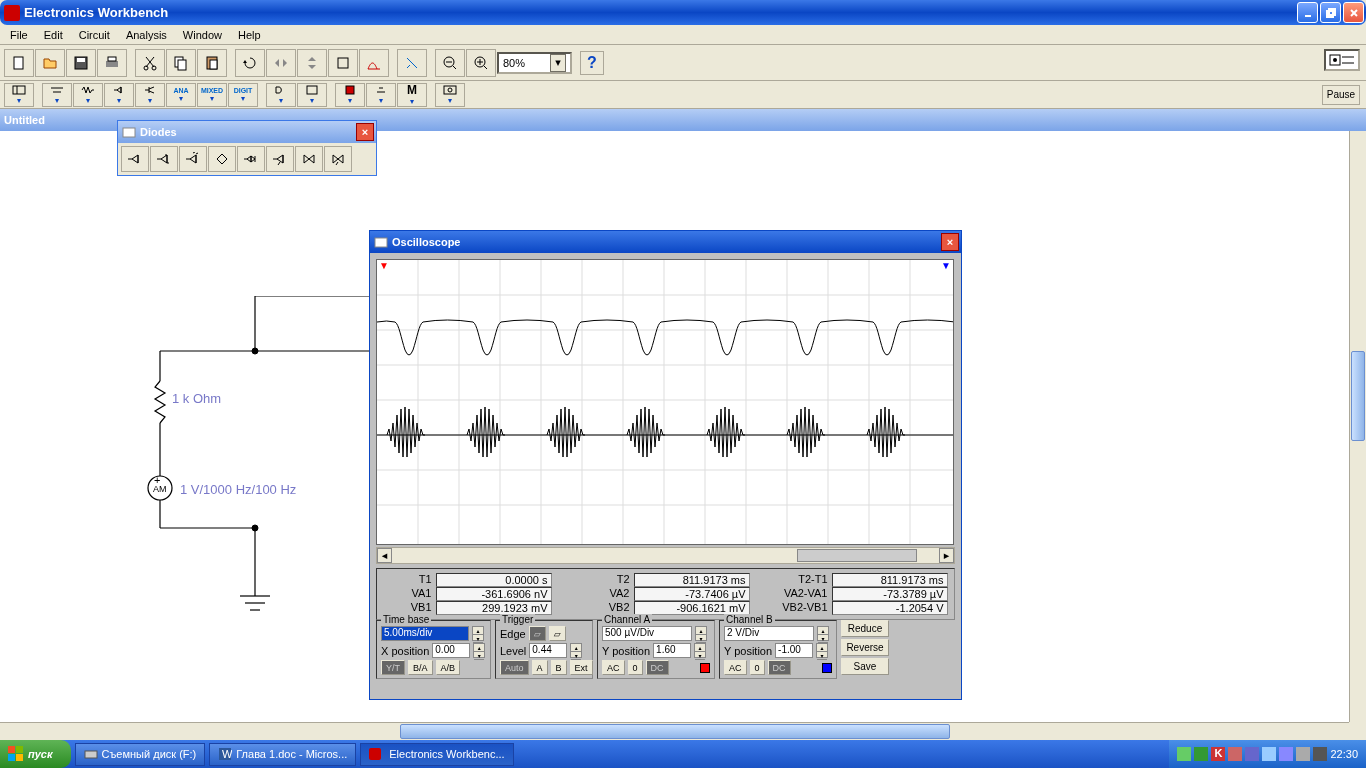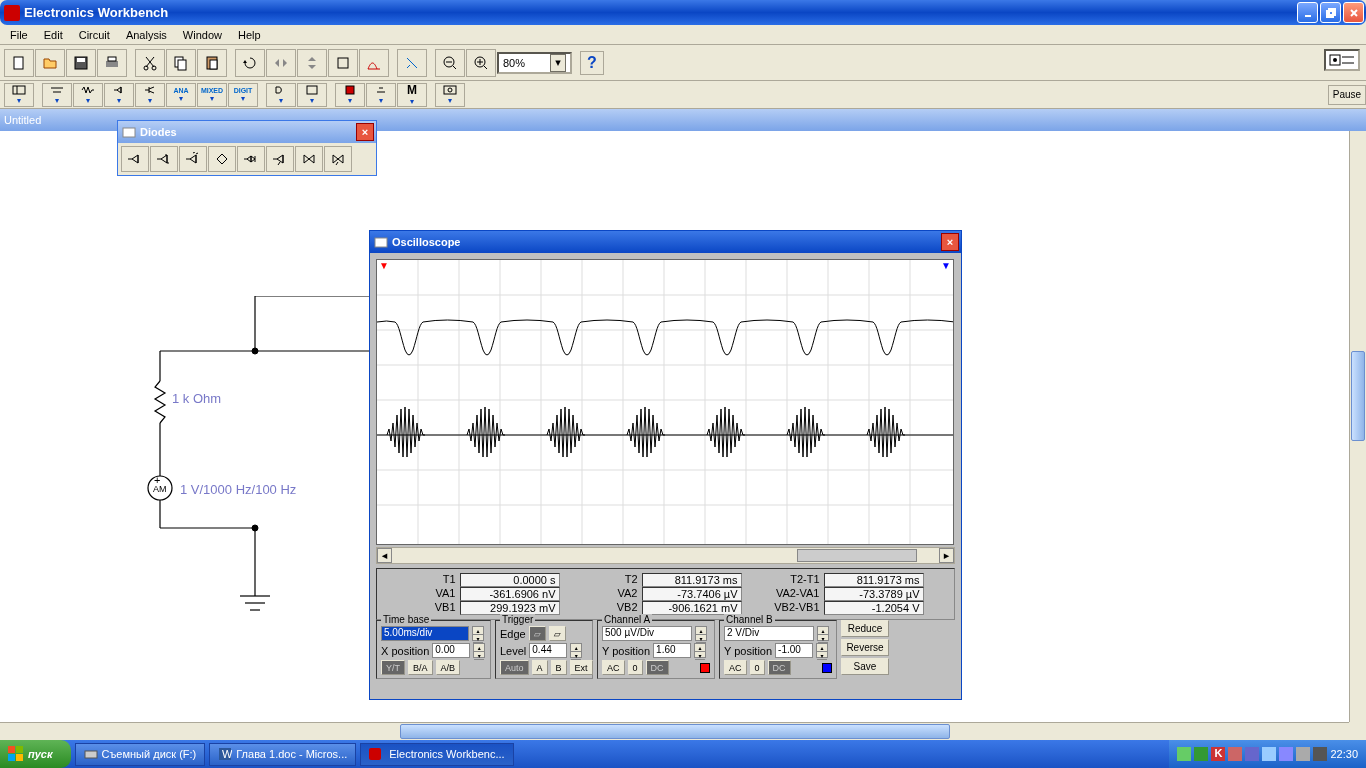--- a/index.html
+++ b/index.html
@@ -21,23 +21,23 @@
 .tb-btn { width: 30px; height: 28px; border: 1px solid #aca899; background: #ece9d8; display: flex; align-items: center; justify-content: center; cursor: pointer; }
 .tb-sep { width: 6px; }
 .zoom-combo { height: 22px; border: 2px inset #aca899; background: white; padding: 0 4px; width: 75px; display: flex; align-items: center; justify-content: space-between; }
 .zoom-arrow { width: 16px; height: 18px; background: #ece9d8; border: 1px solid #716f64; display: flex; align-items: center; justify-content: center; }
 .help-btn { width: 24px; height: 24px; border: 1px solid #aca899; background: #ece9d8; display: flex; align-items: center; justify-content: center; font-size: 16px; font-weight: bold; color: #0a46c4; }
 .io-indicator { position: absolute; right: 6px; top: 4px; width: 36px; height: 22px; border: 2px inset #aca899; background: white; display: flex; align-items: center; justify-content: center; font-size: 9px; }
 
 .comp-toolbar { height: 28px; background: #ece9d8; border-bottom: 1px solid #aca899; display: flex; align-items: center; padding: 1px 4px; gap: 1px; position: relative; }
 .comp-btn { width: 30px; height: 24px; border: 1px solid #aca899; background: #ece9d8; display: flex; flex-direction: column; align-items: center; justify-content: center; cursor: pointer; font-size: 7px; }
 .comp-btn .drop { font-size: 8px; color: #0a46c4; }
-.pause-btn { position: absolute; right: 0; width: 38px; height: 20px; border: 1px solid #aca899; background: #ece9d8; font-size: 10px; }
-
-.doc-titlebar { height: 22px; background: linear-gradient(to bottom, #b4cdf5, #7ba4e8); display: flex; align-items: center; padding-left: 4px; color: white; font-weight: normal; font-size: 12px; }
+.pause-btn { position: absolute; right: 6px; width: 38px; height: 20px; border: 1px solid #aca899; background: #ece9d8; font-size: 10px; }
+
+.doc-titlebar { height: 22px; background: linear-gradient(to bottom, #b4cdf5, #7ba4e8); display: flex; align-items: center; padding-left: 4px; color: white; font-weight: bold; font-size: 12px; }
 
 .workspace { position: absolute; top: 131px; left: 0; right: 0; bottom: 46px; background: white; overflow: hidden; }
 .scroll-v { position: absolute; right: 0; top: 131px; bottom: 46px; width: 17px; background: #ece9d8; border-left: 1px solid #aca899; }
 .scroll-v-thumb { position: absolute; top: 220px; left: 1px; right: 1px; height: 90px; background: linear-gradient(to right, #cae1ff, #8fb4e8); border: 1px solid #6b8fd0; border-radius: 2px; }
 .scroll-h { position: absolute; bottom: 28px; left: 0; right: 17px; height: 18px; background: #ece9d8; border-top: 1px solid #aca899; }
 .scroll-h-thumb { position: absolute; left: 400px; width: 550px; top: 1px; bottom: 1px; background: linear-gradient(to bottom, #cae1ff, #8fb4e8); border: 1px solid #6b8fd0; border-radius: 2px; }
 
 .diodes-palette { position: absolute; top: 120px; left: 117px; width: 260px; border: 1px solid #3b78e7; background: #ece9d8; z-index: 10; }
 .diodes-title { height: 22px; background: linear-gradient(to bottom, #b4cdf5, #7ba4e8); display: flex; align-items: center; padding-left: 4px; color: white; font-weight: bold; font-size: 12px; }
 .diodes-title .close-x { margin-left: auto; margin-right: 2px; width: 18px; height: 18px; background: #e8563f; border: 1px solid #900; color: white; display: flex; align-items: center; justify-content: center; cursor: pointer; font-weight: bold; }
@@ -61,21 +61,21 @@
 .scope-marker.red { color: red; left: 2px; }
 .scope-marker.blue { color: blue; right: 2px; }
 .scope-hscroll { height: 17px; background: #ece9d8; border: 1px solid #aca899; margin-top: 2px; display: flex; align-items: center; position: relative; }
 .scope-hscroll-thumb { position: absolute; left: 420px; width: 120px; height: 13px; top: 1px; background: #ccc; border: 1px solid #888; }
 .scope-hscroll-btn { width: 15px; height: 15px; background: #ece9d8; border: 1px solid #888; display: flex; align-items: center; justify-content: center; }
 
 .scope-readout { margin-top: 4px; border: 1px inset #888; background: #c0c0c0; padding: 4px; }
 .readout-row { display: flex; gap: 30px; justify-content: center; }
 .readout-grp { display: flex; font-family: 'Courier New', monospace; font-size: 11px; }
 .readout-lbl { width: 52px; text-align: right; padding-right: 4px; }
-.readout-val { width: 100px; text-align: right; background: whitesmoke; border: 1px inset #888; padding: 0 3px; }
+.readout-val { width: 116px; text-align: right; background: whitesmoke; border: 1px inset #888; padding: 0 3px; }
 
 .scope-controls { display: flex; gap: 4px; }
 .ctrl-group { border: 1px inset #888; background: #c0c0c0; padding: 3px 4px; position: relative; }
 .ctrl-title { position: absolute; top: -7px; left: 4px; font-size: 10px; background: #c0c0c0; padding: 0 2px; }
 .ctrl-row { display: flex; align-items: center; gap: 3px; margin-top: 2px; font-size: 10px; }
 .ctrl-input { border: 1px solid #888; background: white; padding: 0 2px; font-size: 10px; height: 15px; }
 .ctrl-sel { background: #0a46c4; color: white; }
 .mini-btn { border: 1px outset #ece9d8; background: #ece9d8; padding: 0 4px; height: 15px; font-size: 9px; cursor: pointer; }
 .mini-btn.dark { background: #666; color: #ccc; }
 .spinner { width: 12px; height: 15px; border: 1px solid #888; background: #ece9d8; display: flex; flex-direction: column; }

